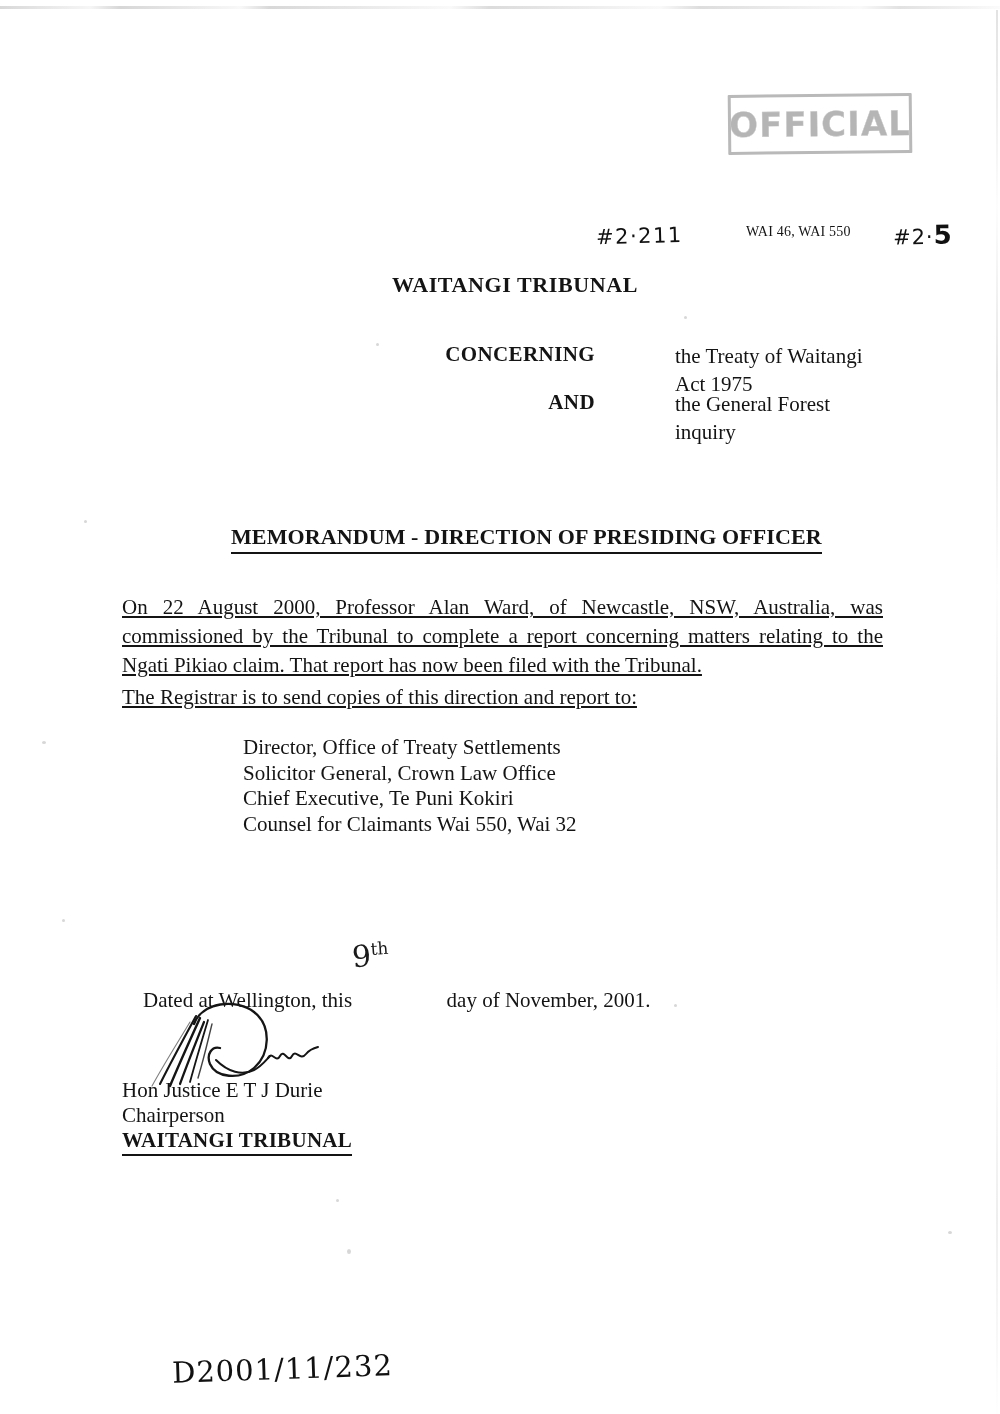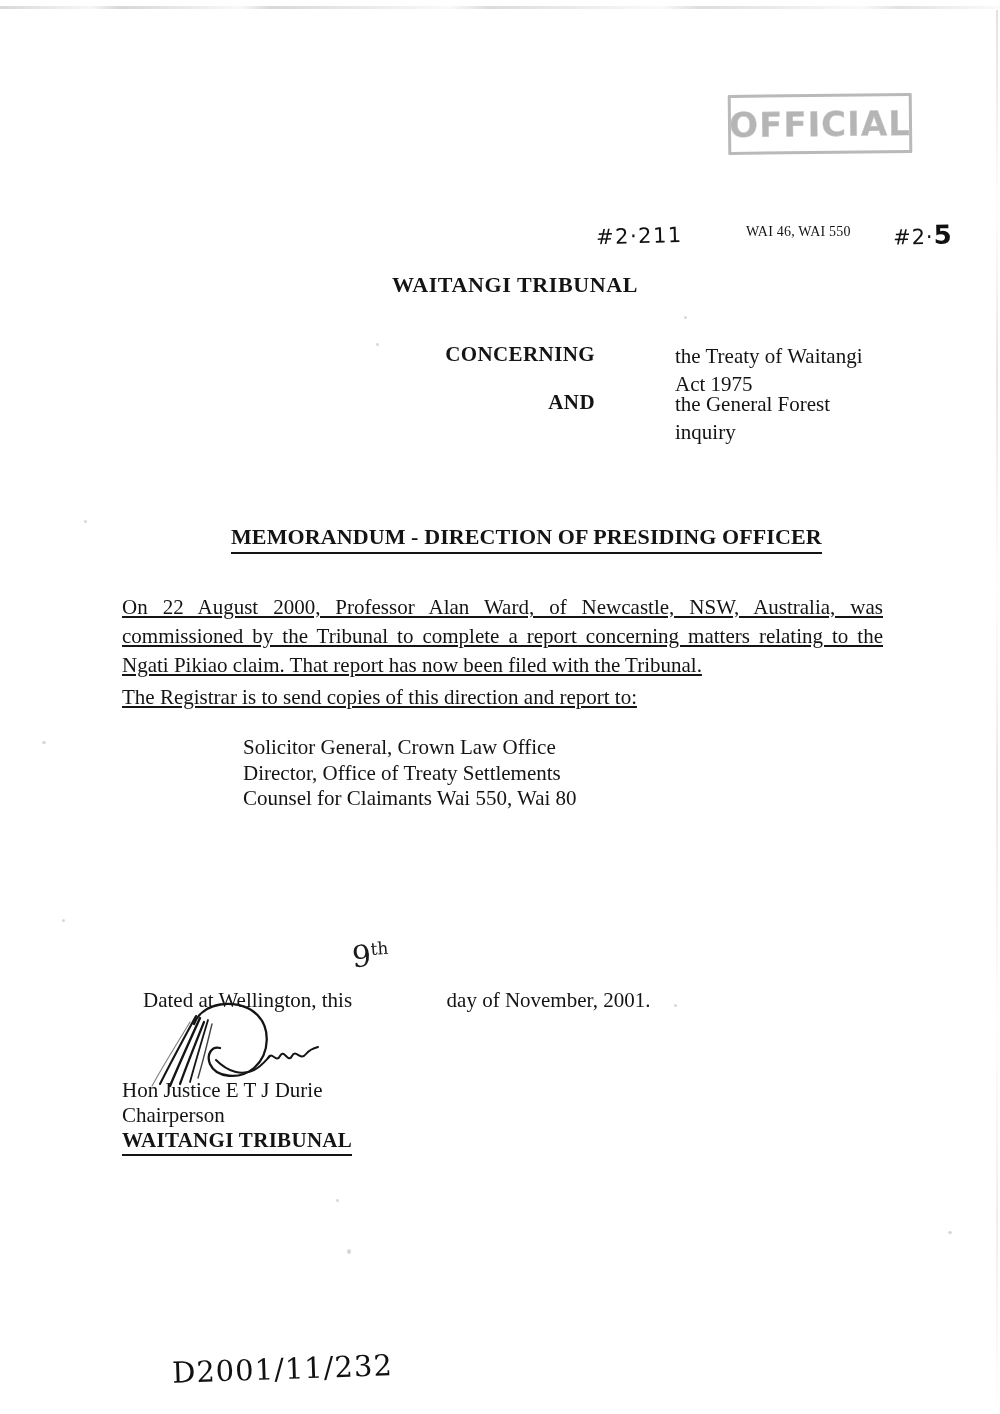--- a/index.html
+++ b/index.html
@@ -270,23 +270,24 @@
 inquiry</div>
   </div>
 
   <div id="memo-heading">MEMORANDUM - DIRECTION OF PRESIDING OFFICER</div>
 
   <div class="body-par" id="par-commission">On 22 August 2000, Professor Alan Ward, of Newcastle, NSW, Australia, was commissioned by the Tribunal to complete a report concerning matters relating to the Ngati Pikiao claim. That report has now been filed with the Tribunal.</div>
 
   <div class="body-par" id="par-registrar">The Registrar is to send copies of this direction and report to:</div>
 
   <ul id="recipient-list">
+    <li>Director, Office of Treaty Settlements</li>
     <li>Solicitor General, Crown Law Office</li>
-    <li>Director, Office of Treaty Settlements</li>
-    <li>Counsel for Claimants Wai 550, Wai 80</li>
+    <li>Chief Executive, Te Puni Kokiri</li>
+    <li>Counsel for Claimants Wai 550, Wai 32</li>
   </ul>
 
   <div id="dated-line">
     <span>Dated at Wellington, this</span><span>&nbsp;&nbsp;&nbsp;&nbsp;&nbsp;&nbsp;&nbsp;&nbsp;&nbsp;&nbsp;&nbsp;&nbsp;&nbsp;&nbsp;&nbsp;&nbsp;&nbsp;&nbsp;</span><span>day of November, 2001.</span>
   </div>
 
   <div class="handwritten" id="ann-day">
     <span>9</span><span class="ord">th</span>
   </div>
 

